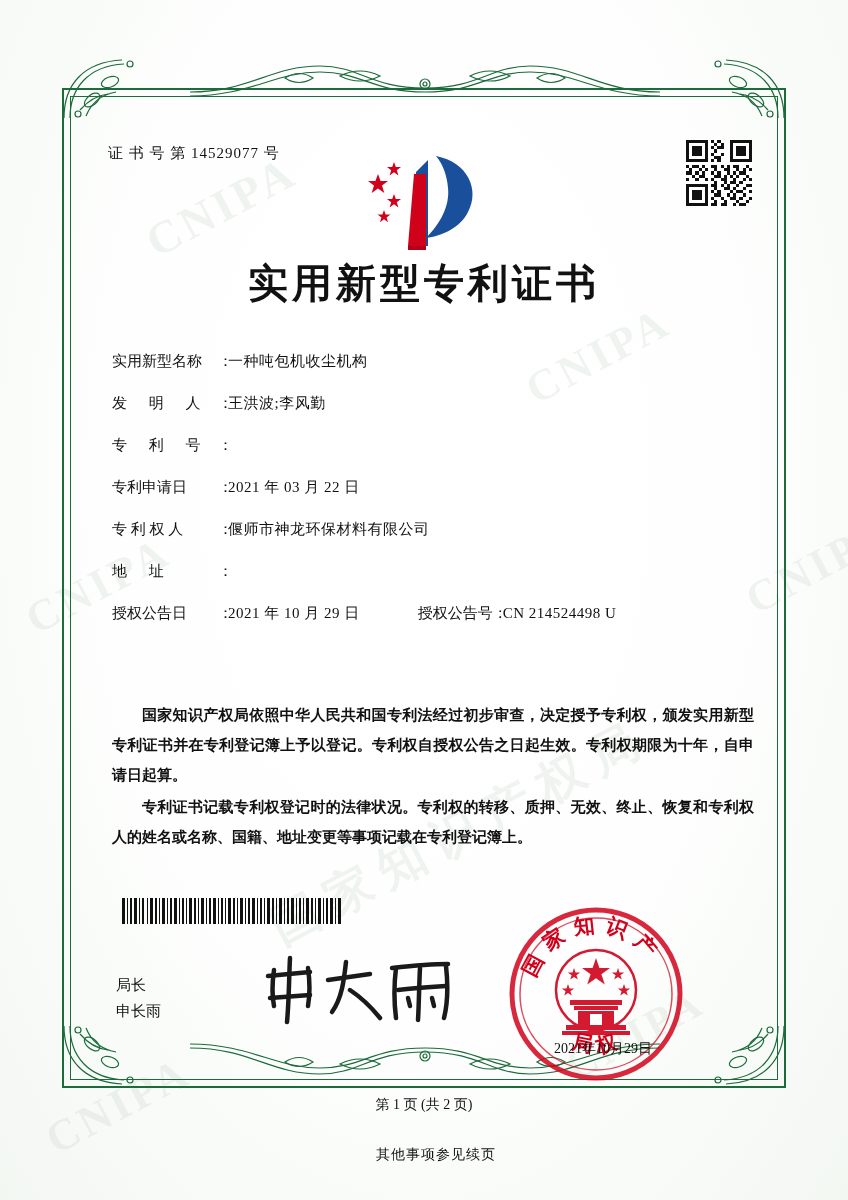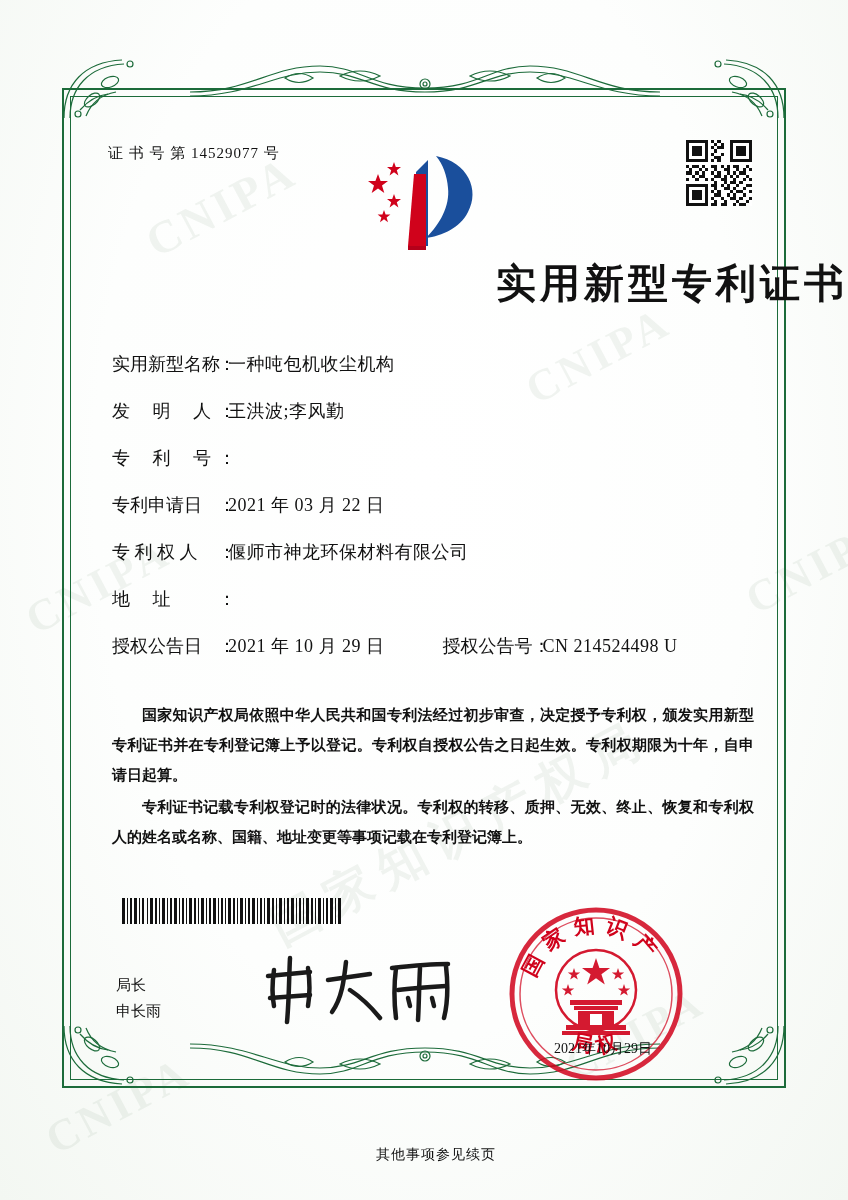--- a/index.html
+++ b/index.html
@@ -121,39 +121,39 @@
     top: 150px;
     width: 120px;
     height: 104px;
   }
 
   .title {
     position: absolute;
     left: 0;
     right: 0;
     top: 256px;
-    text-align: right;
+    text-align: center;
     font-size: 40px;
     font-weight: bold;
     letter-spacing: 4px;
     color: #111;
     font-family: "Liberation Serif", "DejaVu Serif", serif;
   }
 
   .fields {
     position: absolute;
     left: 112px;
     top: 352px;
     width: 640px;
   }
   .field-row {
     display: flex;
     align-items: baseline;
     margin-bottom: 23px;
-    font-size: 18px;
+    font-size: 15px;
     color: #111;
   }
   .field-label {
     width: 106px;
     flex: none;
     letter-spacing: 0px;
     white-space: nowrap;
   }
   .field-label.spaced {
     letter-spacing: 9px;
@@ -643,16 +643,17 @@
     </defs>
     <text font-family="'Liberation Serif', serif" font-size="21" font-weight="bold" fill="#d0021b" letter-spacing="9">
       <textPath href="#sealArc" startOffset="8%">国家知识产</textPath>
     </text>
     <text font-family="'Liberation Serif', serif" font-size="21" font-weight="bold" fill="#d0021b" letter-spacing="6">
       <textPath href="#sealArcBottom" startOffset="36%">局权</textPath>
     </text>
   </svg>
   <div class="seal-date">2021年10月29日</div>
 
+  <div class="page-num">第 1 页 (共 2 页)</div>
 
   <div class="footer-note">其他事项参见续页</div>
 
 </div>
 
 </body></html>

